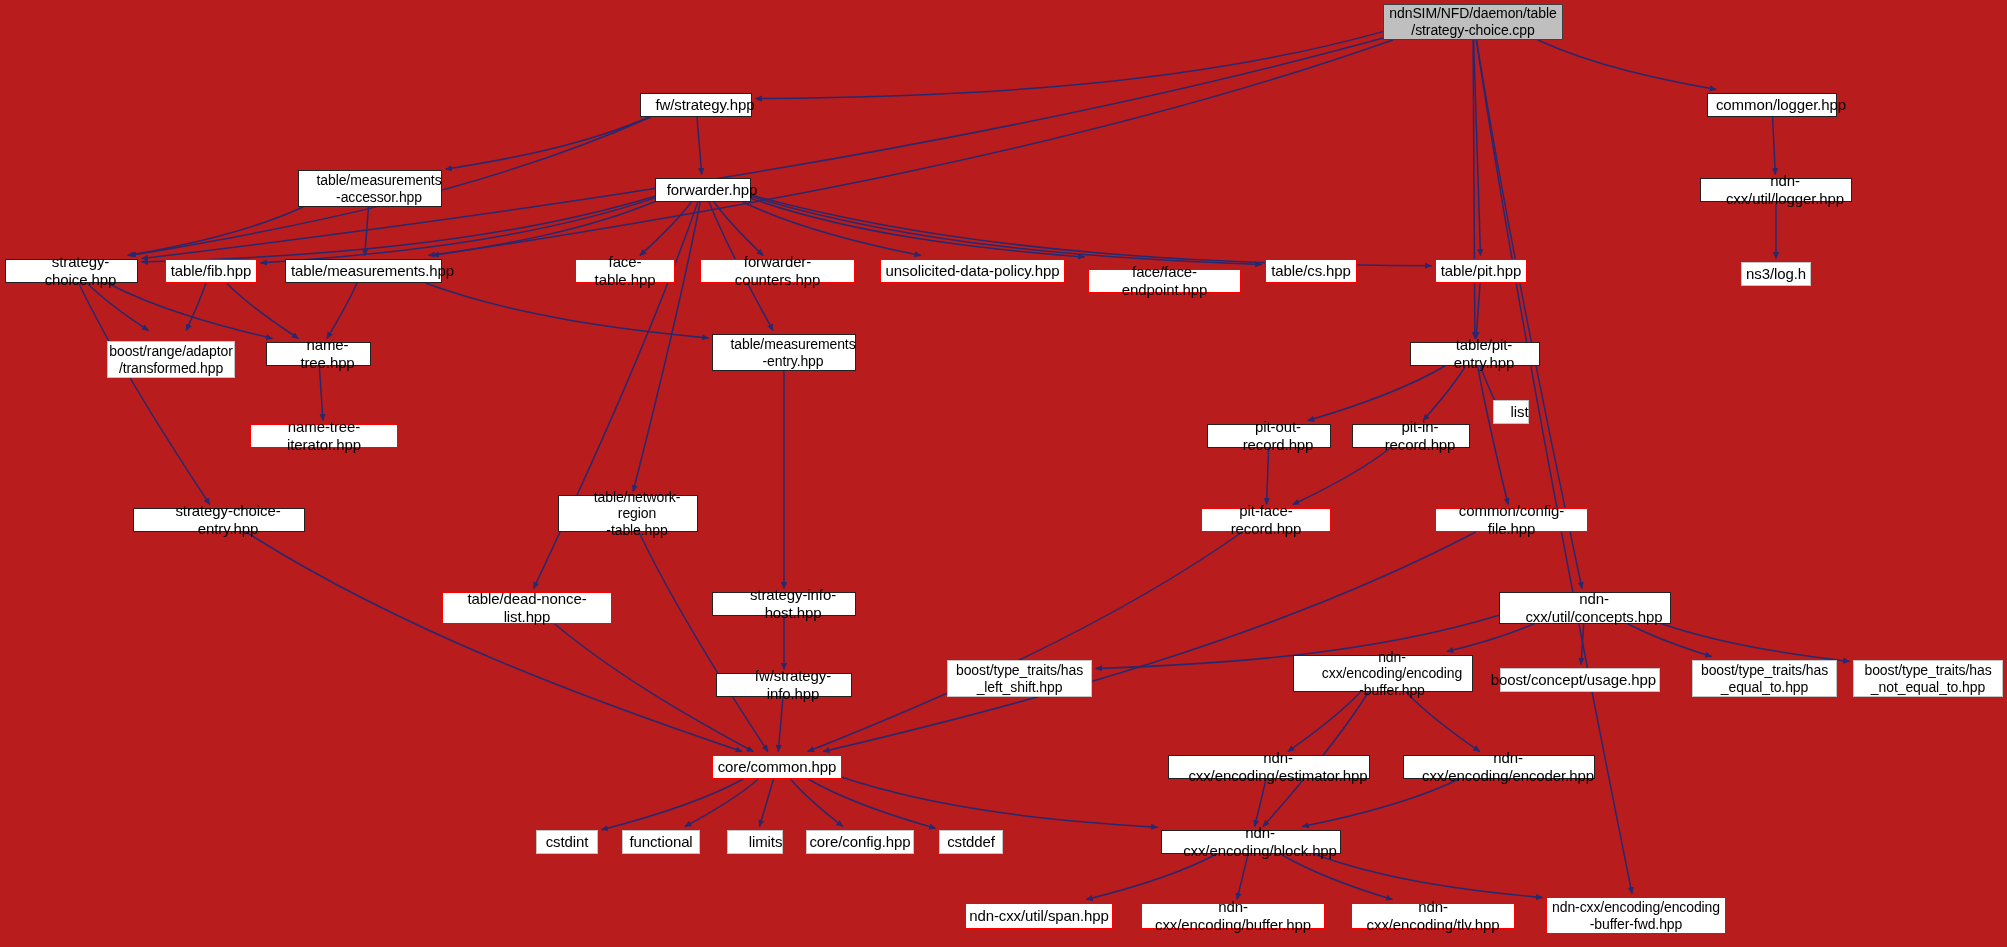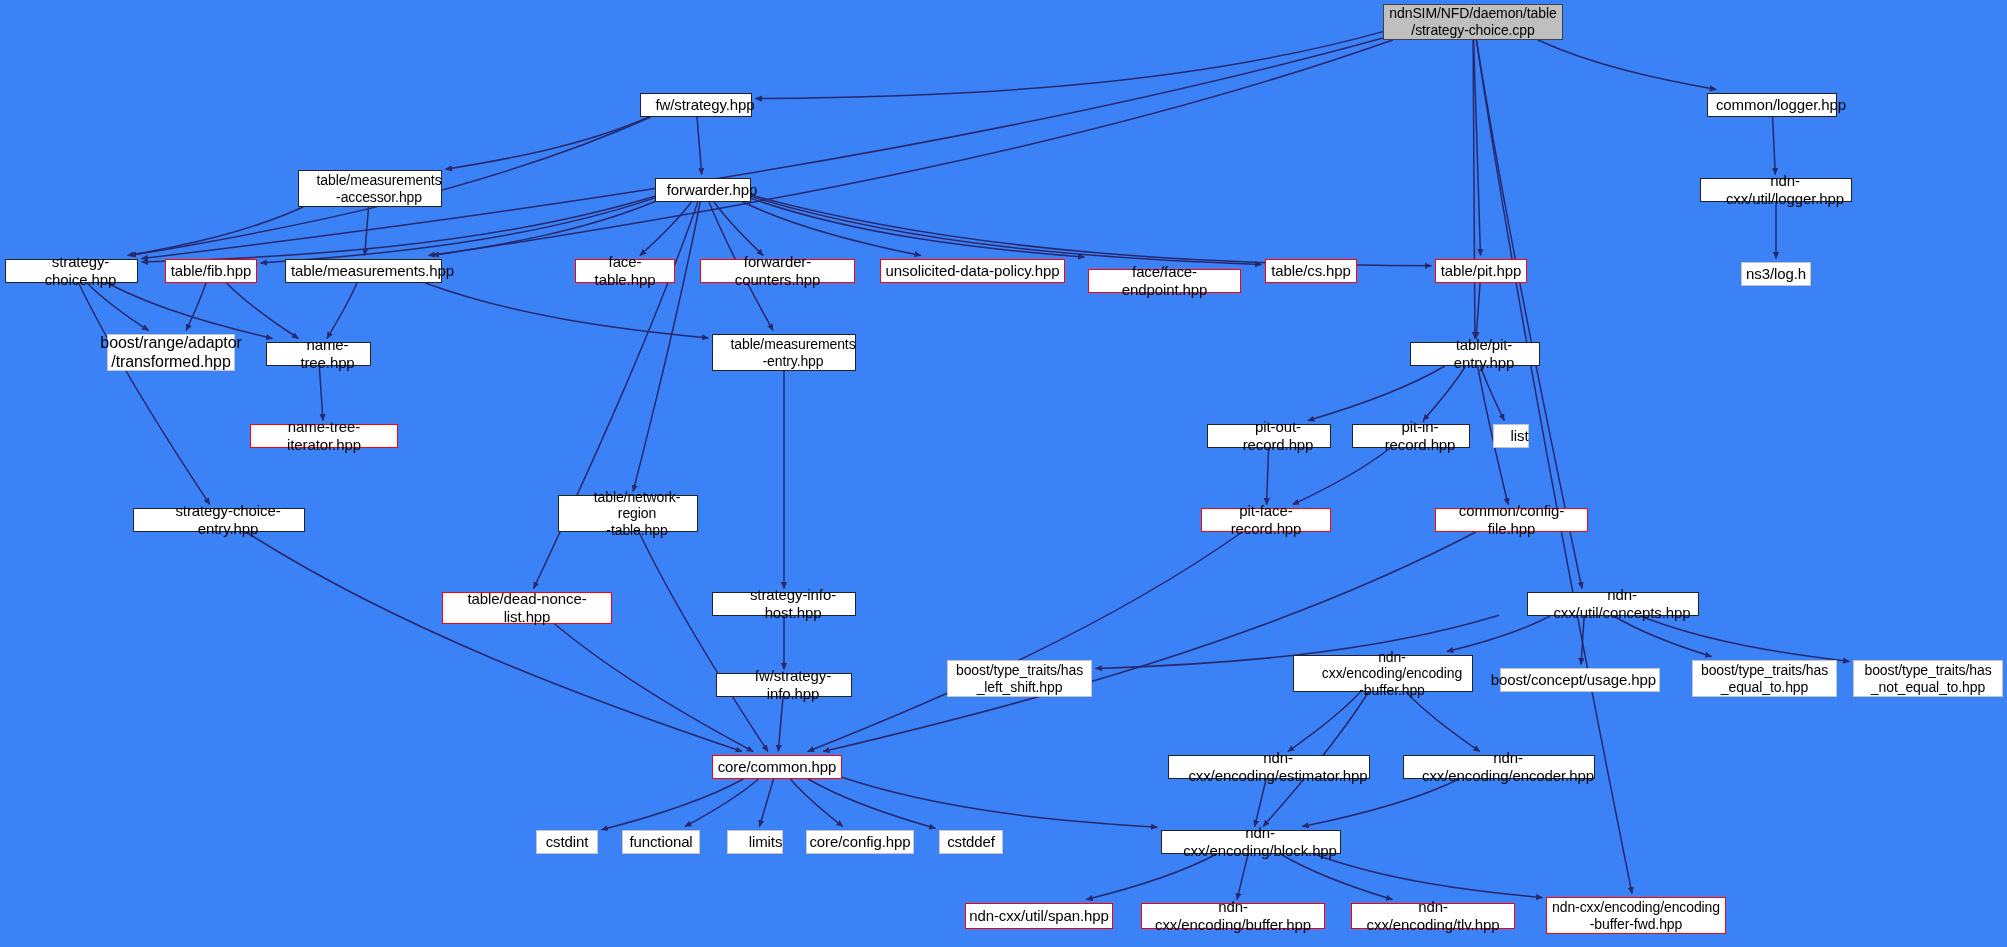--- a/index.html
+++ b/index.html
@@ -5,21 +5,21 @@
 <style>
   html, body {
     margin: 0;
     padding: 0;
     background: #ffffff;
   }
   #graph {
     position: relative;
     width: 2007px;
     height: 947px;
-    background: #3b82f6;
+    background: #b91c1c;
     font-family: "Liberation Sans", "DejaVu Sans", sans-serif;
     overflow: hidden;
   }
   #edge-layer {
     position: absolute;
     left: 0;
     top: 0;
     width: 2007px;
     height: 947px;
     pointer-events: none;
@@ -157,38 +157,38 @@
     <div class="node plain" style="left: 655px; top: 178px; width: 96px; height: 24px;"><span class="lbl">forwarder.hpp</span></div>
     <div class="node plain" style="left: 5px; top: 259px; width: 133px; height: 24px;"><span class="lbl">strategy-choice.hpp</span></div>
     <div class="node red" style="left: 165px; top: 259px; width: 92px; height: 24px;"><span class="lbl">table/fib.hpp</span></div>
     <div class="node plain" style="left: 285px; top: 259px; width: 157px; height: 24px;"><span class="lbl">table/measurements.hpp</span></div>
     <div class="node red" style="left: 575px; top: 259px; width: 100px; height: 24px; justify-content: flex-end;"><span class="lbl">face-table.hpp</span></div>
     <div class="node red" style="left: 700px; top: 259px; width: 155px; height: 24px;"><span class="lbl">forwarder-counters.hpp</span></div>
     <div class="node red" style="left: 880px; top: 259px; width: 185px; height: 24px;"><span class="lbl">unsolicited-data-policy.hpp</span></div>
     <div class="node red" style="left: 1088px; top: 269px; width: 153px; height: 24px;"><span class="lbl">face/face-endpoint.hpp</span></div>
     <div class="node red" style="left: 1265px; top: 259px; width: 92px; height: 24px;"><span class="lbl">table/cs.hpp</span></div>
     <div class="node red" style="left: 1435px; top: 259px; width: 92px; height: 24px;"><span class="lbl">table/pit.hpp</span></div>
-    <div class="node gray" style="left: 107px; top: 334px; width: 128px; height: 37px; font-size: 16px;"><span class="lbl">boost/range/adaptor
+    <div class="node gray" style="left: 107px; top: 341px; width: 128px; height: 37px; font-size: 14px;"><span class="lbl">boost/range/adaptor
 /transformed.hpp</span></div>
     <div class="node plain" style="left: 266px; top: 342px; width: 105px; height: 24px;"><span class="lbl">name-tree.hpp</span></div>
     <div class="node plain" style="left: 712px; top: 334px; width: 144px; height: 37px; font-size: 14px;"><span class="lbl">table/measurements
 -entry.hpp</span></div>
     <div class="node plain" style="left: 1410px; top: 342px; width: 130px; height: 24px;"><span class="lbl">table/pit-entry.hpp</span></div>
     <div class="node red" style="left: 250px; top: 424px; width: 148px; height: 24px;"><span class="lbl">name-tree-iterator.hpp</span></div>
     <div class="node plain" style="left: 1207px; top: 424px; width: 124px; height: 24px;"><span class="lbl">pit-out-record.hpp</span></div>
     <div class="node plain" style="left: 1352px; top: 424px; width: 118px; height: 24px;"><span class="lbl">pit-in-record.hpp</span></div>
-    <div class="node gray" style="left: 1493px; top: 424px; width: 36px; height: 24px; padding-left: 20px;"><span class="lbl">list</span></div>
+    <div class="node gray" style="left: 1493px; top: 400px; width: 36px; height: 24px; padding-left: 20px;"><span class="lbl">list</span></div>
     <div class="node plain" style="left: 133px; top: 508px; width: 172px; height: 24px;"><span class="lbl">strategy-choice-entry.hpp</span></div>
     <div class="node plain" style="left: 558px; top: 495px; width: 140px; height: 37px; font-size: 14px;"><span class="lbl">table/network-region
 -table.hpp</span></div>
     <div class="node red" style="left: 1201px; top: 508px; width: 130px; height: 24px;"><span class="lbl">pit-face-record.hpp</span></div>
     <div class="node red" style="left: 1435px; top: 508px; width: 153px; height: 24px;"><span class="lbl">common/config-file.hpp</span></div>
     <div class="node red" style="left: 442px; top: 592px; width: 170px; height: 32px;"><span class="lbl">table/dead-nonce-list.hpp</span></div>
     <div class="node plain" style="left: 712px; top: 592px; width: 144px; height: 24px;"><span class="lbl">strategy-info-host.hpp</span></div>
-    <div class="node plain" style="left: 1499px; top: 592px; width: 172px; height: 24px; margin-left: 28px;"><span class="lbl">ndn-cxx/util/concepts.hpp</span></div>
+    <div class="node plain" style="left: 1499px; top: 592px; width: 172px; height: 32px;"><span class="lbl">ndn-cxx/util/concepts.hpp</span></div>
     <div class="node gray" style="left: 947px; top: 660px; width: 145px; height: 37px; font-size: 14px;"><span class="lbl">boost/type_traits/has
 _left_shift.hpp</span></div>
     <div class="node plain" style="left: 1293px; top: 655px; width: 180px; height: 37px; font-size: 14px;"><span class="lbl">ndn-cxx/encoding/encoding
 -buffer.hpp</span></div>
     <div class="node gray" style="left: 1500px; top: 668px; width: 160px; height: 24px; justify-content: flex-end;"><span class="lbl">boost/concept/usage.hpp</span></div>
     <div class="node gray" style="left: 1692px; top: 660px; width: 145px; height: 37px; font-size: 14px;"><span class="lbl">boost/type_traits/has
 _equal_to.hpp</span></div>
     <div class="node gray" style="left: 1853px; top: 660px; width: 150px; height: 37px; font-size: 14px;"><span class="lbl">boost/type_traits/has
 _not_equal_to.hpp</span></div>
     <div class="node plain" style="left: 716px; top: 673px; width: 136px; height: 24px;"><span class="lbl">fw/strategy-info.hpp</span></div>

